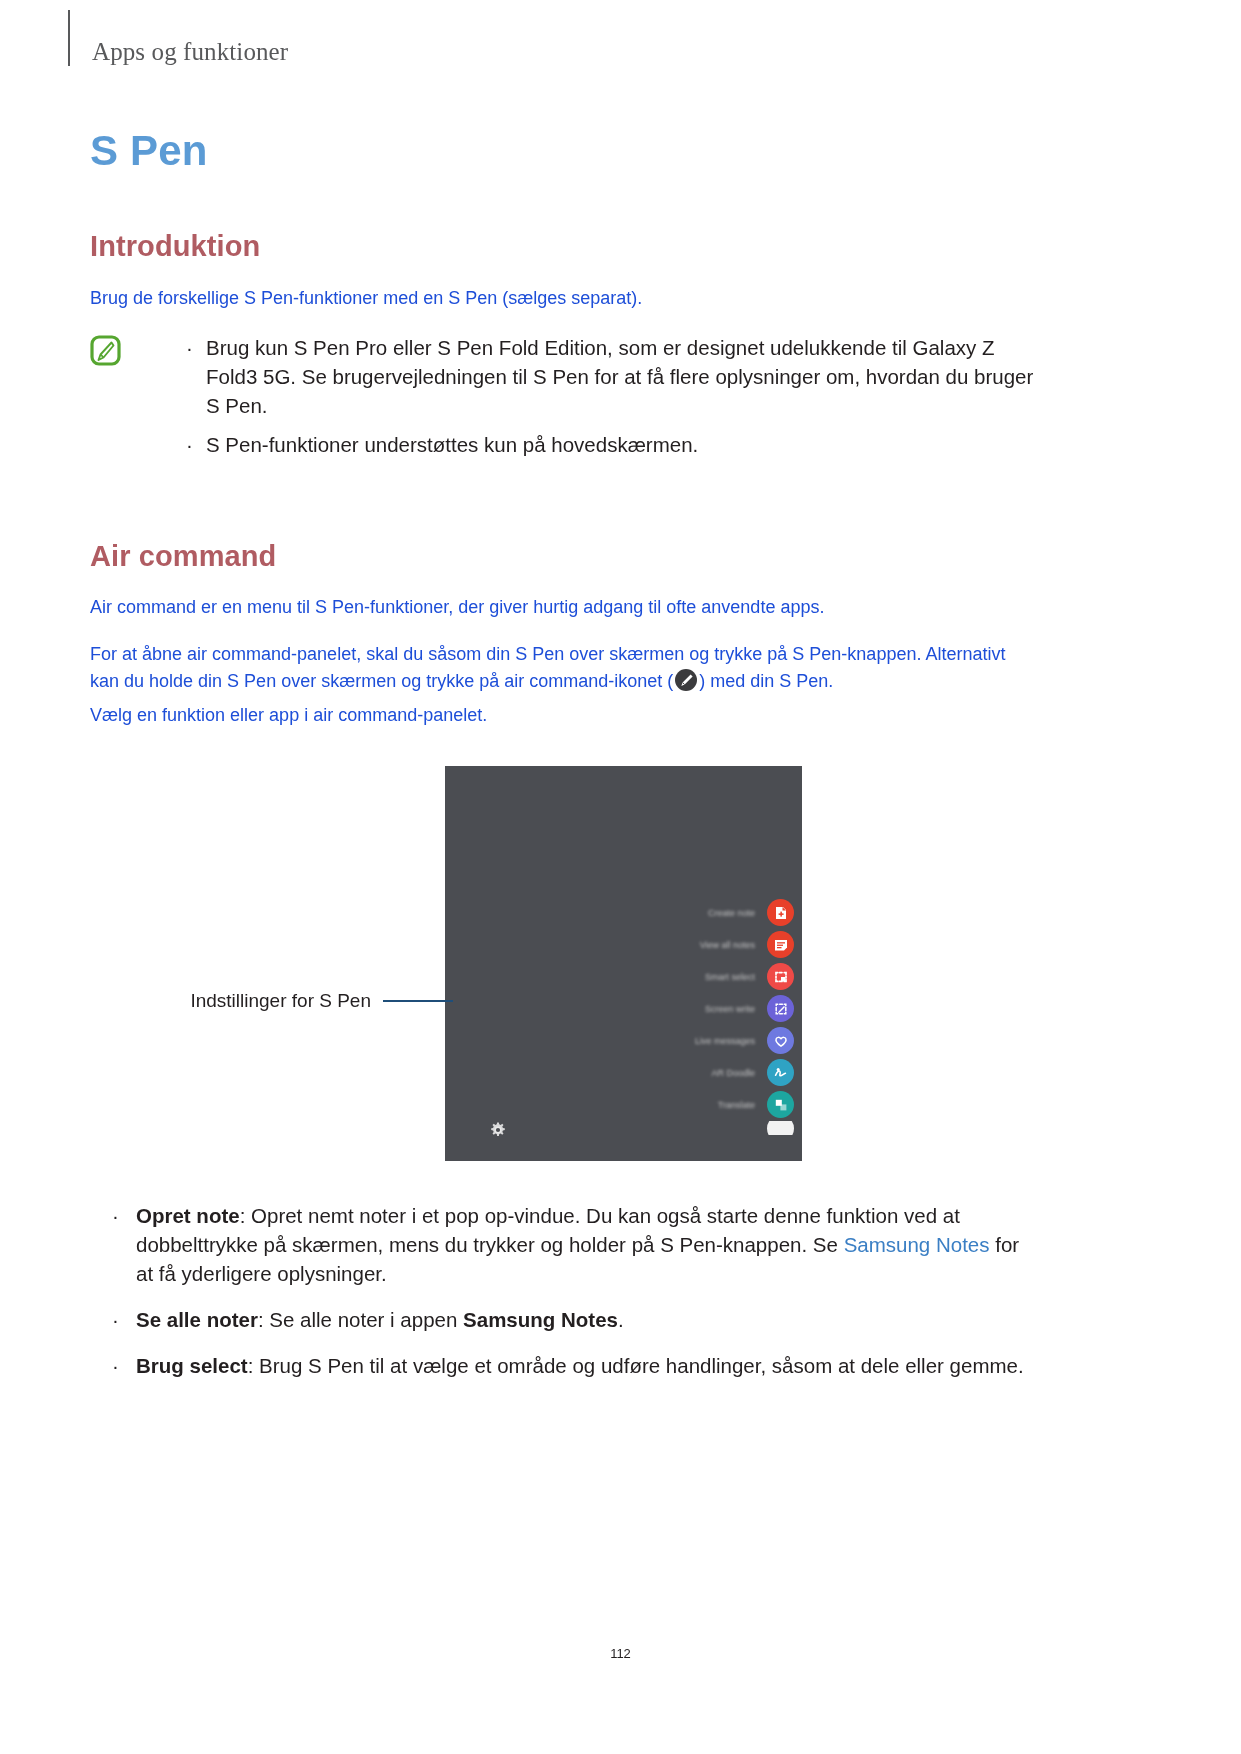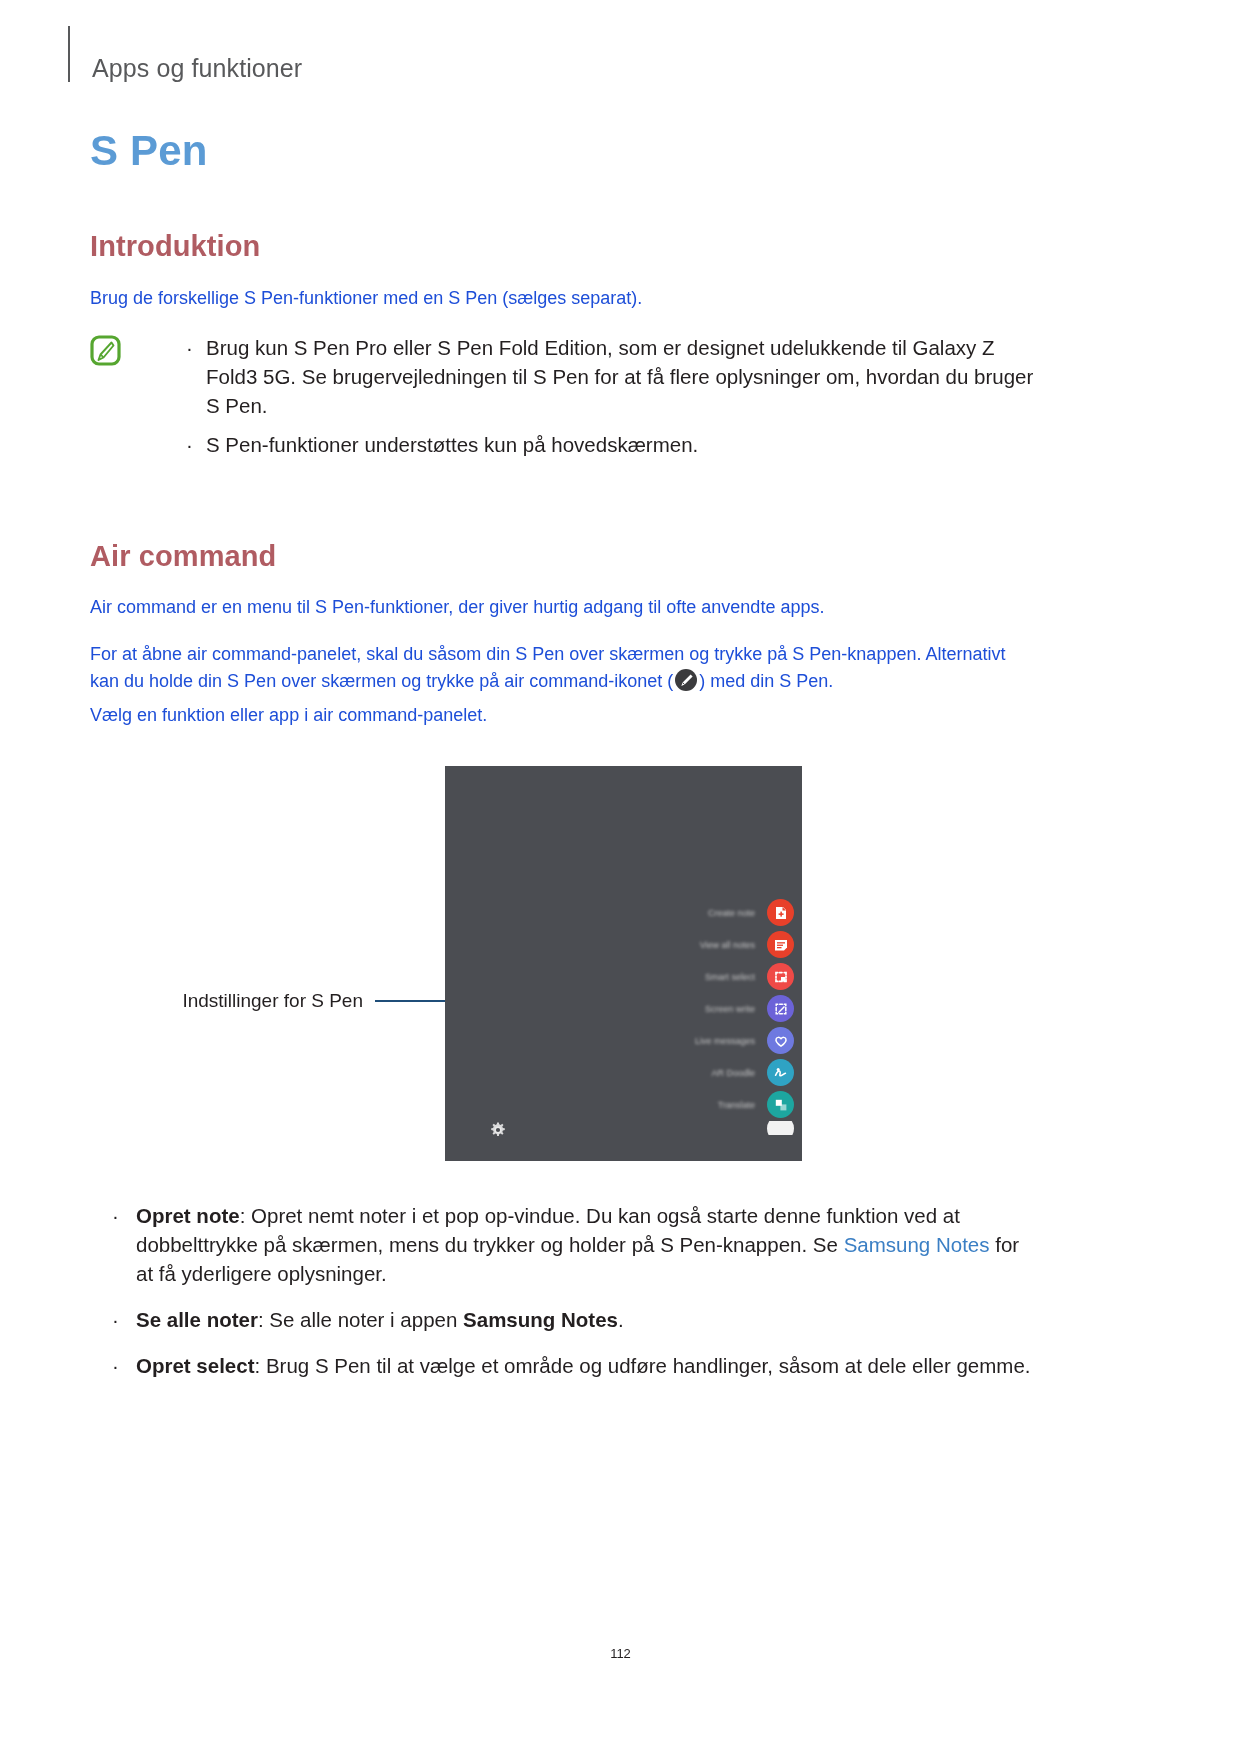--- a/index.html
+++ b/index.html
@@ -13,23 +13,24 @@
     position: relative;
     font-family: "Liberation Sans", sans-serif;
     color: #231f20;
     overflow: hidden;
   }
 
   
   .page-header {
     position: absolute;
     left: 0;
-    top: 26px;
+    top: 10px;
     width: 100%;
     height: 60px;
+    font-family: Liberation Serif, serif;
   }
   .header-rule {
     position: absolute;
     left: 68px;
     top: 0;
     width: 2px;
     height: 56px;
     background: #58595b;
   }
   .header-title {
@@ -172,21 +173,21 @@
   .settings-gear {
     position: absolute;
     left: 44px;
     bottom: 22px;
     width: 18px;
     height: 18px;
   }
 
   .callout {
     position: absolute;
-    left: 0;
+    left: 8px;
     top: 224px;
     width: 355px;
     display: flex;
     align-items: center;
     justify-content: flex-end;
   }
   .callout-text {
     font-size: 19px;
     color: #231f20;
     white-space: nowrap;
@@ -387,19 +388,19 @@
   </div>
 
   <ul class="feature-list">
     <li>
       <span class="dot">·</span><b>Opret note</b><span>: Opret nemt noter i et pop op-vindue. Du kan også starte denne funktion ved at dobbelttrykke på skærmen, mens du trykker og holder på S Pen-knappen. Se </span><span class="link">Samsung Notes</span><span> for at få yderligere oplysninger.</span>
     </li>
     <li>
       <span class="dot">·</span><b>Se alle noter</b><span>: Se alle noter i appen </span><b>Samsung Notes</b><span>.</span>
     </li>
     <li>
-      <span class="dot">·</span><b>Opret select</b><span>: Brug S Pen til at vælge et område og udføre handlinger, såsom at dele eller gemme.</span>
+      <span class="dot">·</span><b>Brug select</b><span>: Brug S Pen til at vælge et område og udføre handlinger, såsom at dele eller gemme.</span>
     </li>
   </ul>
 
 </div>
 
 <div class="folio">112</div>
 
 </body></html>

